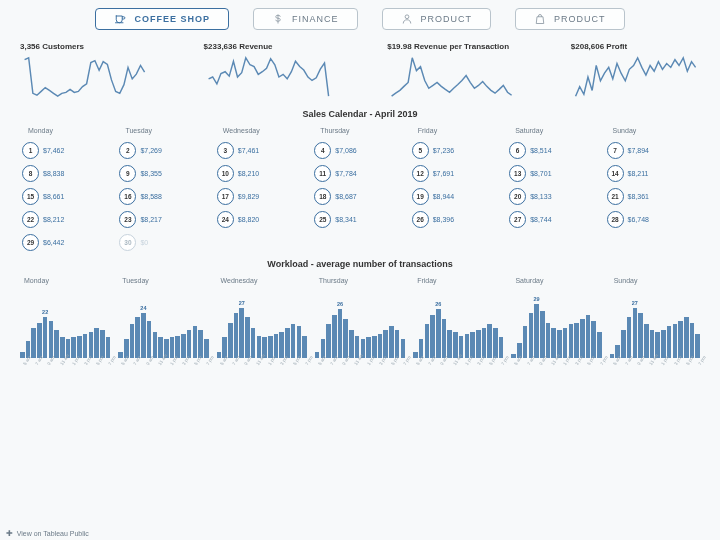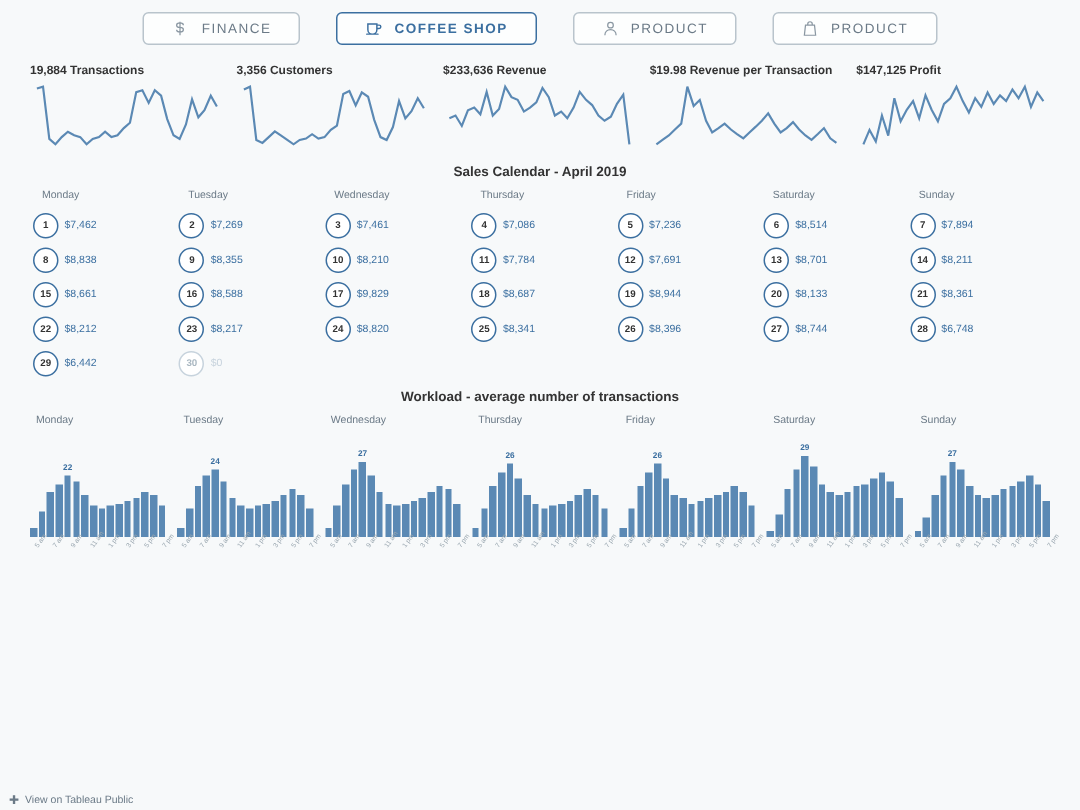--- a/index.html
+++ b/index.html
@@ -117,35 +117,35 @@
     position: absolute; bottom: 2px; left: 6px;
     font-size: 7px; color: #6b7a87;
     display: flex; align-items: center; gap: 4px;
   }
   .footer .ticon { font-size: 8px; }
 </style>
 </head>
 <body>
 
 <div class="tabs">
+  <div class="tab active">
+    <span class="icon">
+      <svg viewBox="0 0 16 16">
+          <path d="M3 4h8v5a4 4 0 01-8 0V4zm8 1h2a1.5 1.5 0 010 3h-2M2 13h10" fill="none" stroke="#3b6fa0" stroke-width="1.3" stroke-linecap="round"></path>
+        </svg>
+    </span>
+    <span>COFFEE SHOP</span>
+  </div>
   <div class="tab">
     <span class="icon">
       <svg viewBox="0 0 16 16">
           <path d="M8 2v12M11 5a3 2 0 00-3-2 3 2 0 00-3 2 3 2 0 003 2 3 2 0 013 2 3 2 0 01-3 2 3 2 0 01-3-2" fill="none" stroke="#8a97a2" stroke-width="1.1"></path>
         </svg>
     </span>
     <span>FINANCE</span>
-  </div>
-  <div class="tab active">
-    <span class="icon">
-      <svg viewBox="0 0 16 16">
-          <path d="M3 4h8v5a4 4 0 01-8 0V4zm8 1h2a1.5 1.5 0 010 3h-2M2 13h10" fill="none" stroke="#3b6fa0" stroke-width="1.3" stroke-linecap="round"></path>
-        </svg>
-    </span>
-    <span>COFFEE SHOP</span>
   </div>
   <div class="tab">
     <span class="icon">
       <svg viewBox="0 0 16 16">
           <circle cx="8" cy="5" r="2.5" fill="none" stroke="#8a97a2" stroke-width="1.1"></circle>
           <path d="M3 14c0-3 2-5 5-5s5 2 5 5" fill="none" stroke="#8a97a2" stroke-width="1.1"></path>
         </svg>
     </span>
     <span>PRODUCT</span>
   </div>
@@ -154,45 +154,39 @@
       <svg viewBox="0 0 16 16">
           <path d="M4 5h8l1 9H3l1-9zM6 5V4a2 2 0 114 0v1" fill="none" stroke="#8a97a2" stroke-width="1.1"></path>
         </svg>
     </span>
     <span>PRODUCT</span>
   </div>
 </div>
 
 <div class="sparkrow">
   <div class="spark">
-    <div class="spark-title">19,884 Transactions</div>
-    <svg viewBox="0 0 100 40">
-        <polyline id="sp0" points="0.0,5.0 3.4,4.0 6.9,33.0 10.3,36.0 13.8,32.0 17.2,29.0 20.7,31.0 24.1,32.0 27.6,36.0 31.0,33.0 34.5,32.0 37.9,29.0 41.4,32.0 44.8,31.0 48.3,27.0 51.7,24.0 55.2,7.0 58.6,6.0 62.1,13.0 65.5,6.0 69.0,9.0 72.4,22.0 75.9,31.0 79.3,33.0 82.8,25.0 86.2,11.0 89.7,21.0 93.1,17.0 96.6,9.0 100.0,15.0"></polyline>
-      </svg>
-  </div>
-  <div class="spark">
     <div class="spark-title">3,356 Customers</div>
     <svg viewBox="0 0 100 40">
         <polyline id="sp1" points="0.0,5.6 3.4,4.0 6.9,33.6 10.3,35.2 13.8,32.0 17.2,28.8 20.7,31.2 24.1,33.6 27.6,36.0 31.0,33.6 34.5,32.8 37.9,30.4 41.4,32.8 44.8,32.0 48.3,28.0 51.7,25.6 55.2,8.0 58.6,6.4 62.1,14.4 65.5,7.2 69.0,9.6 72.4,22.4 75.9,32.0 79.3,33.6 82.8,26.4 86.2,12.0 89.7,21.6 93.1,17.6 96.6,10.4 100.0,16.0"></polyline>
       </svg>
   </div>
   <div class="spark">
     <div class="spark-title">$233,636 Revenue</div>
     <svg viewBox="0 0 100 40">
         <polyline id="sp2" points="0.0,21.5 3.4,20.0 6.9,25.8 10.3,17.1 13.8,15.6 17.2,19.3 20.7,6.9 24.1,20.0 27.6,16.4 31.0,4.0 34.5,9.8 37.9,11.3 41.4,17.8 44.8,15.6 48.3,12.7 51.7,4.7 55.2,9.8 58.6,20.0 62.1,17.8 65.5,21.5 69.0,15.6 72.4,6.9 75.9,11.3 79.3,14.2 82.8,20.0 86.2,22.9 89.7,20.7 93.1,13.5 96.6,8.4 100.0,36.0"></polyline>
       </svg>
   </div>
   <div class="spark">
     <div class="spark-title">$19.98 Revenue per Transaction</div>
     <svg viewBox="0 0 100 40">
         <polyline id="sp3" points="0.0,36.0 3.4,33.5 6.9,31.1 10.3,27.8 13.8,24.5 17.2,4.0 20.7,14.7 24.1,11.4 27.6,22.9 31.0,29.4 34.5,27.0 37.9,24.5 41.4,27.8 44.8,30.3 48.3,32.7 51.7,29.4 55.2,26.2 58.6,22.9 62.1,18.8 65.5,24.5 69.0,29.4 72.4,27.0 75.9,23.7 79.3,27.8 82.8,31.1 86.2,33.5 89.7,30.3 93.1,27.0 96.6,32.7 100.0,35.2"></polyline>
       </svg>
   </div>
   <div class="spark">
-    <div class="spark-title">$147,125 Profit</div>
+    <div class="spark-title">$208,606 Profit</div>
     <svg viewBox="0 0 100 40">
         <polyline id="sp4" points="0.0,36.0 3.4,28.0 6.9,34.4 10.3,20.0 13.8,31.2 17.2,10.4 20.7,23.2 24.1,16.8 27.6,12.0 31.0,21.6 34.5,8.8 37.9,16.8 41.4,23.2 44.8,13.6 48.3,10.4 51.7,4.0 55.2,12.0 58.6,18.4 62.1,10.4 65.5,15.2 69.0,7.2 72.4,13.6 75.9,8.8 79.3,12.0 82.8,5.6 86.2,10.4 89.7,4.0 93.1,15.2 96.6,7.2 100.0,12.0"></polyline>
       </svg>
   </div>
 </div>
 
 <div class="section-title">Sales Calendar - April 2019</div>
 <div class="calendar" id="calendar">
     <div class="cal-head">Monday</div>
     <div class="cal-head">Tuesday</div>

